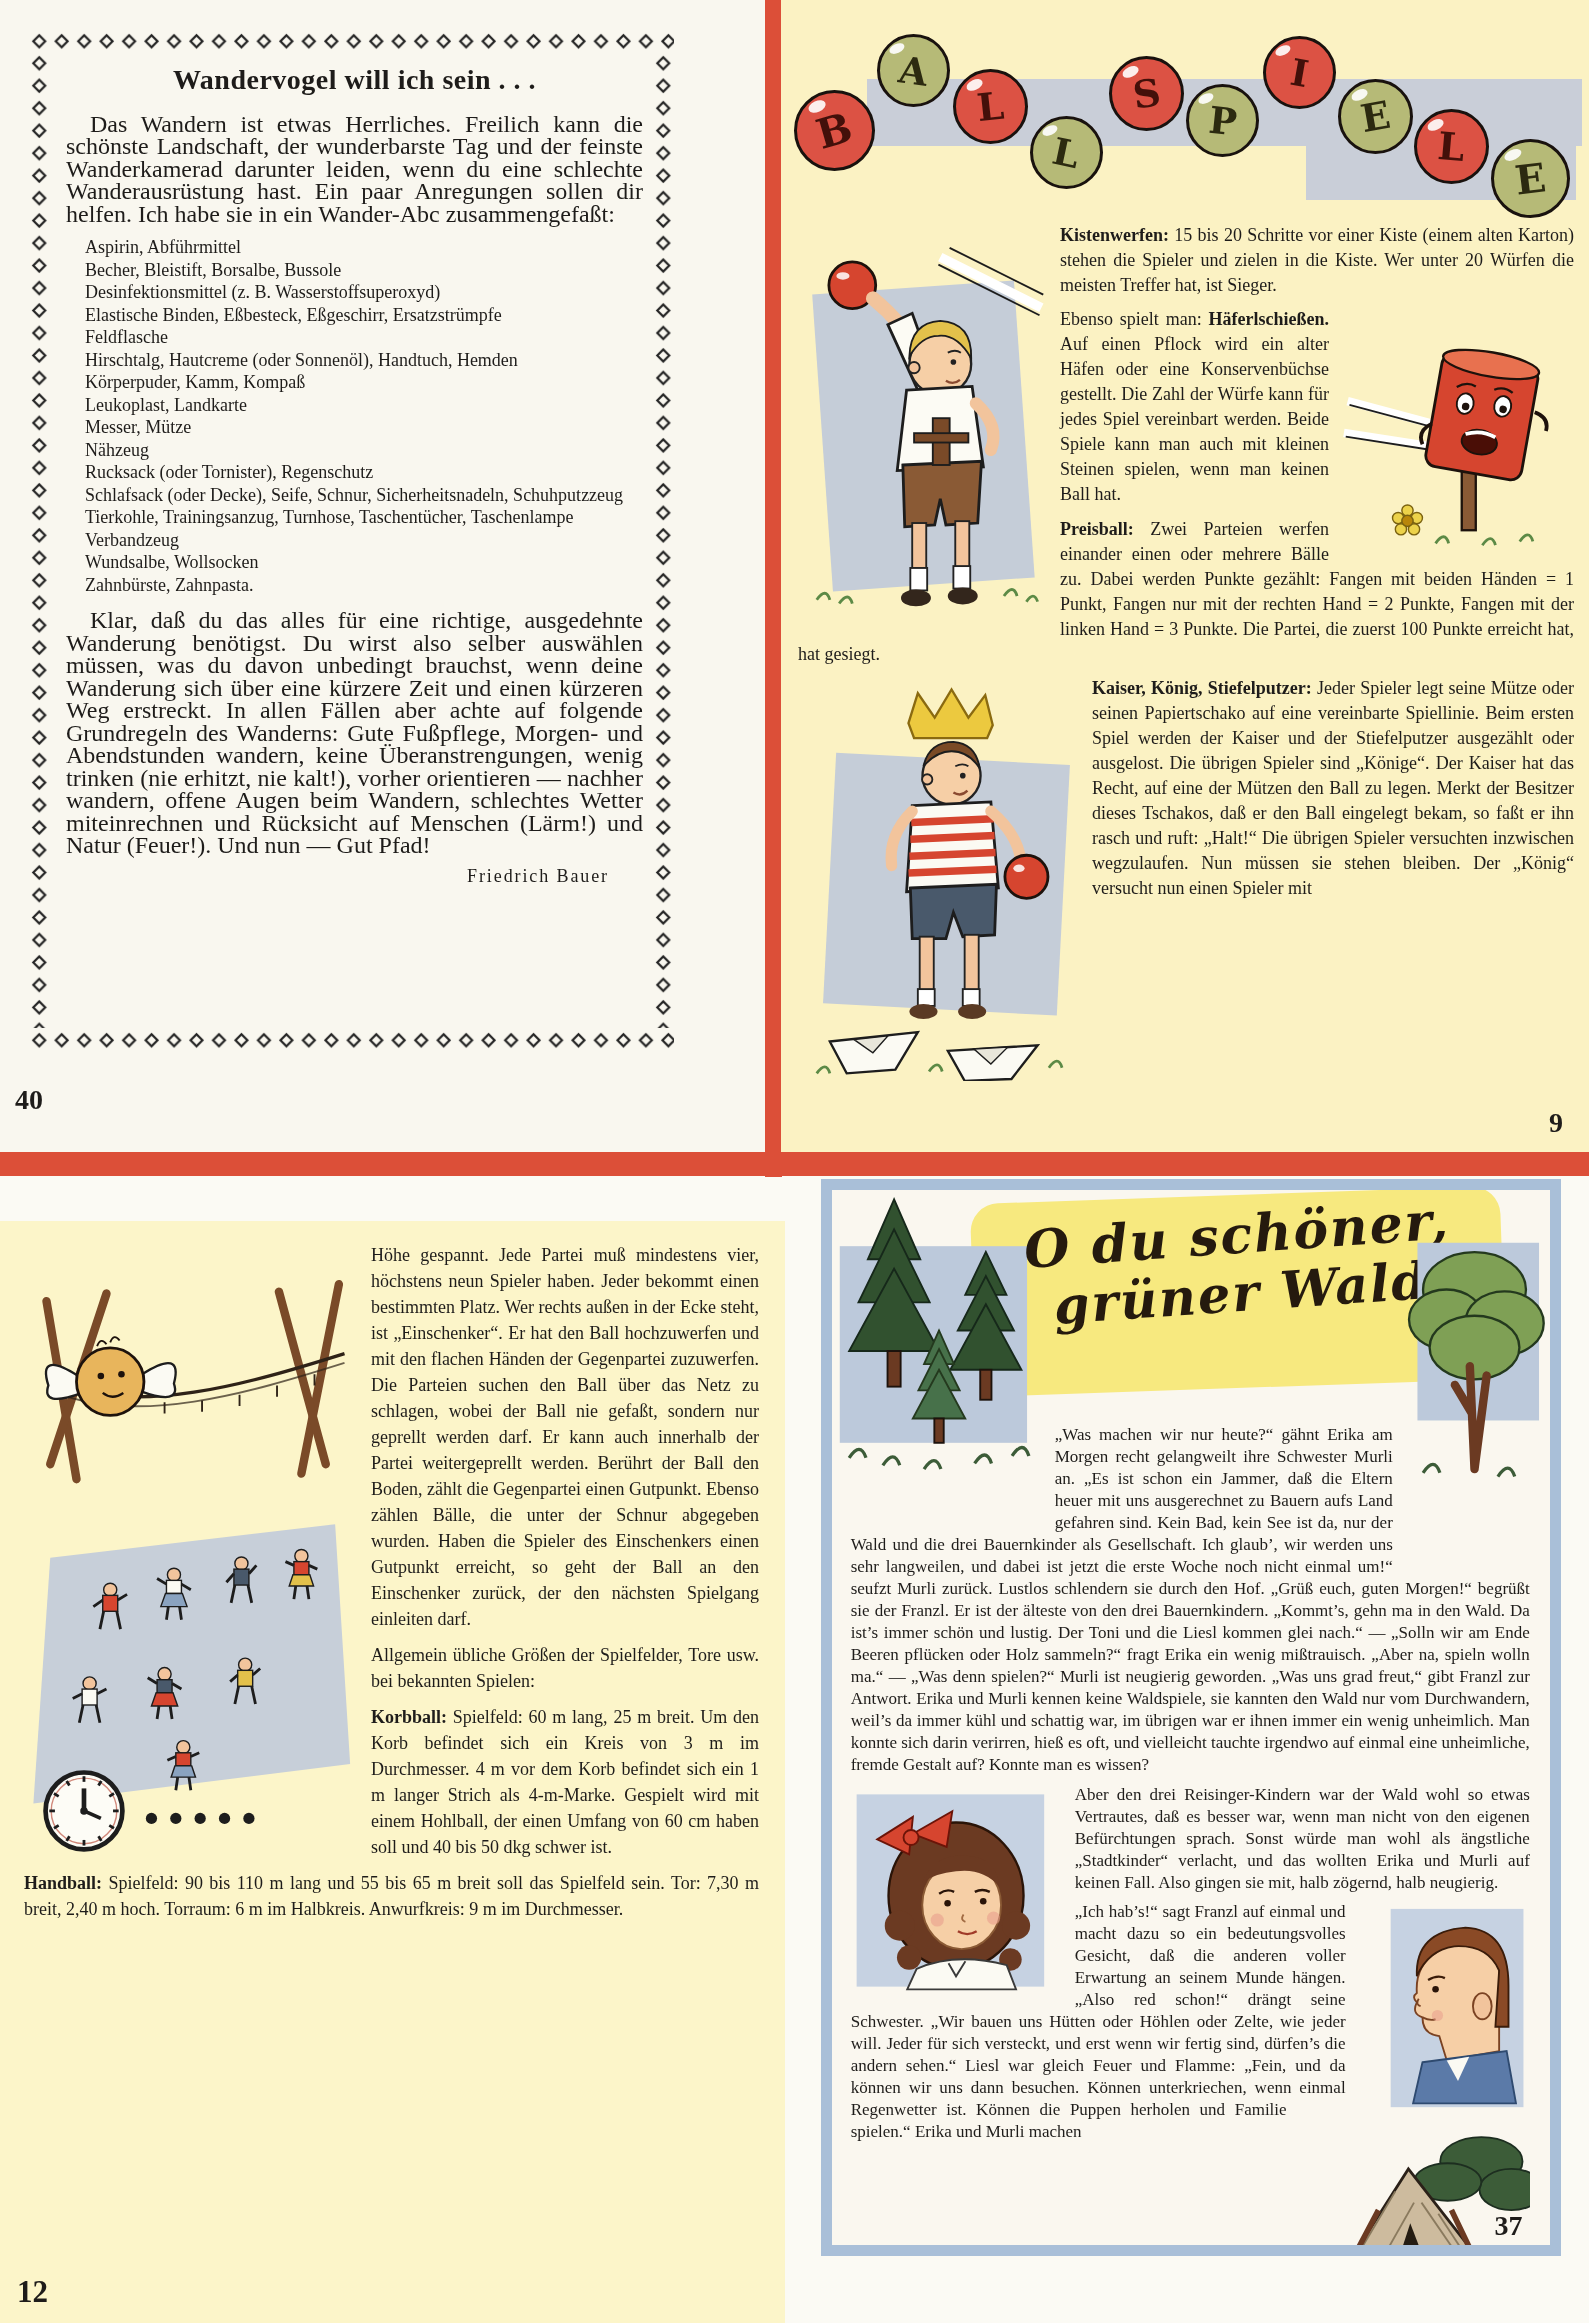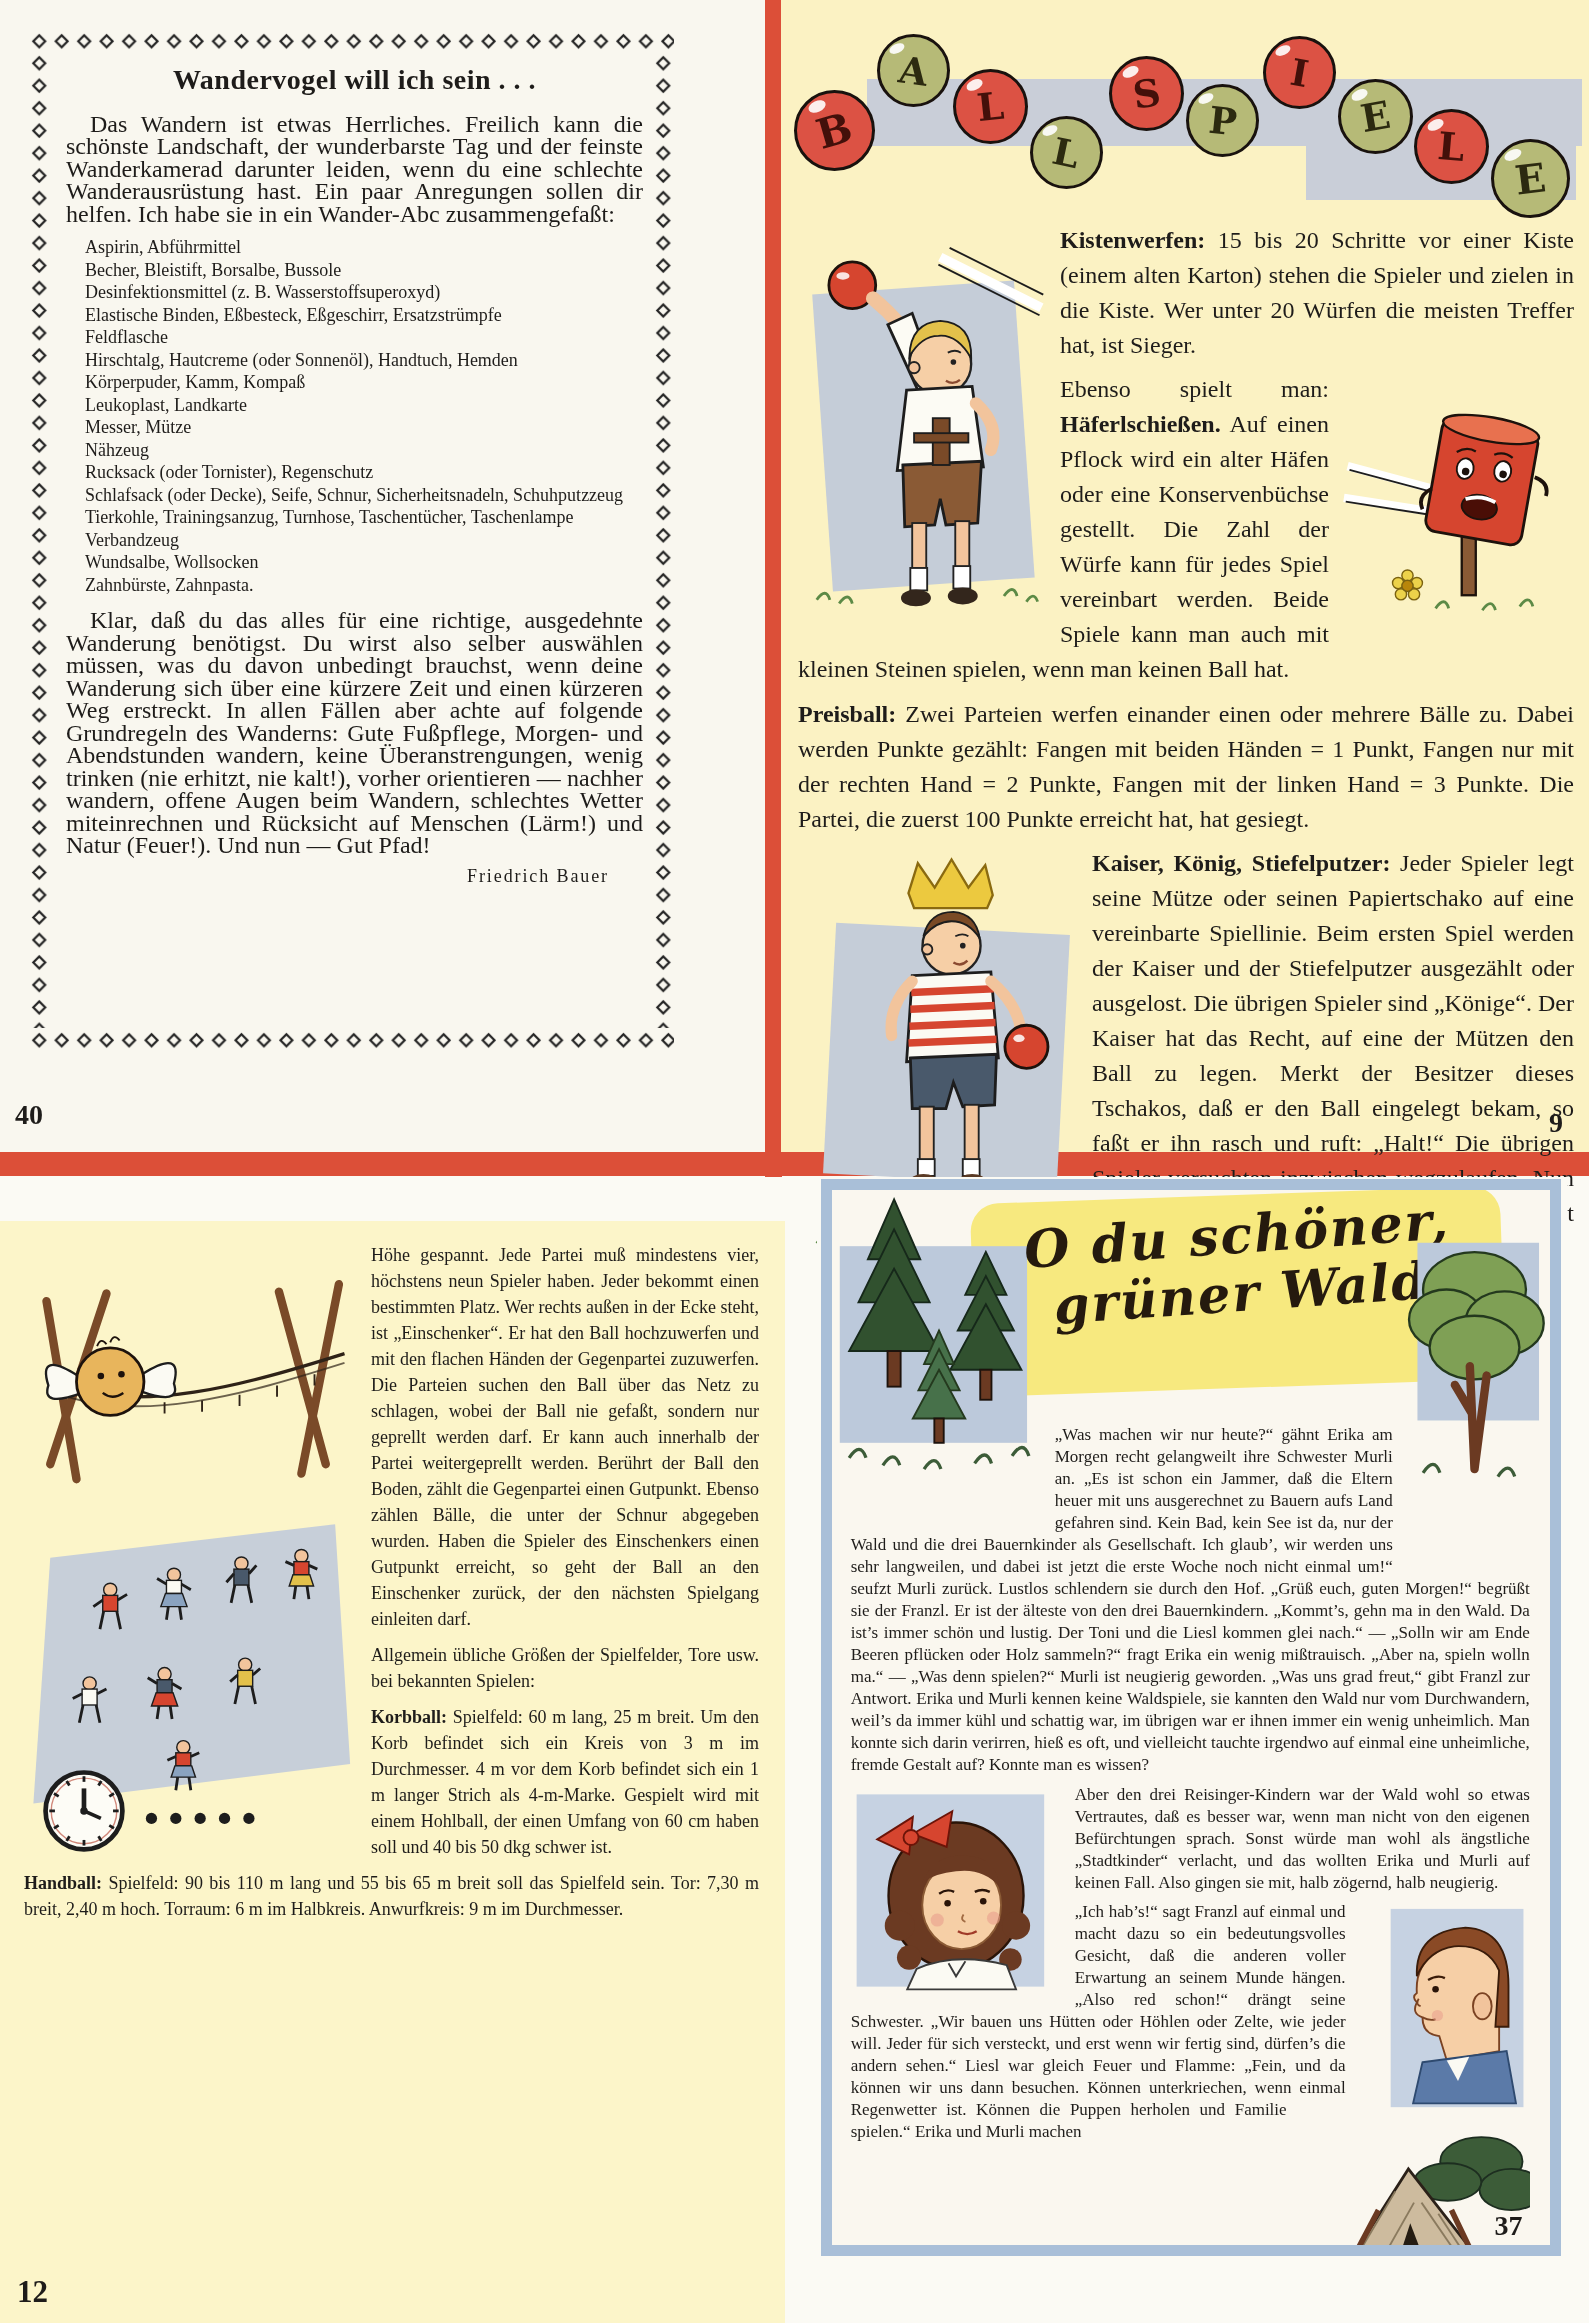--- a/index.html
+++ b/index.html
@@ -17,21 +17,21 @@
   
   .p40content{position:absolute;left:66px;top:56px;width:577px;}
   .t40{font-size:28px;font-weight:700;text-align:center;margin:7.5px 0 17px;letter-spacing:0.5px;}
   .p40content p{font-size:24px;line-height:22.5px;text-align:justify;margin:0;}
   .p40content p.intro{text-indent:24px;}
   ul.abc{list-style:none;margin:11.2px 0 0;padding:0 0 0 19px;}
   ul.abc li{font-size:18px;line-height:22.5px;padding-left:30px;text-indent:-30px;}
   p.closing{margin-top:13px;text-indent:24px;}
   .sig{margin-top:9.4px;text-align:right;padding-right:34px;font-size:18px;letter-spacing:1.9px;}
   .pgnum{font-weight:700;position:absolute;}
-  .pg40{left:15px;bottom:21px;font-size:28px;}
+  .pg40{left:15px;bottom:36px;font-size:28px;}
   .pg9{right:26px;bottom:13px;font-size:28px;}
   .pg12{left:17px;bottom:28px;font-size:31px;}
   .pg37{right:28px;bottom:3.7px;font-size:28px;}
   
   .header9{position:relative;height:223px;}
   .graybar,.graybar2{position:absolute;background:#c9ced8;}
   .graybar{left:86px;top:79px;right:7.5px;height:67px;}
   .graybar2{left:525px;top:146px;width:270px;height:54px;}
   .ball{position:absolute;border-radius:50%;border:3.7px solid #19120e;display:flex;align-items:center;
         justify-content:center;font-weight:700;font-family:"DejaVu Serif",serif;box-sizing:border-box;}
@@ -43,21 +43,21 @@
   .b1{left:13px;top:90px;width:81px;height:81px;font-size:41px;}  .b1 span{transform:rotate(-16deg);}
   .b2{left:96px;top:34px;width:73px;height:73px;font-size:37px;} .b2 span{transform:rotate(8deg);}
   .b3{left:172px;top:69px;width:75px;height:75px;font-size:38px;} .b3 span{transform:rotate(-6deg);}
   .b4{left:249px;top:116px;width:73px;height:73px;font-size:37px;}.b4 span{transform:rotate(12deg);}
   .b5{left:328px;top:56px;width:75px;height:75px;font-size:38px;} .b5 span{transform:rotate(-8deg);}
   .b6{left:405px;top:84px;width:73px;height:73px;font-size:37px;} .b6 span{transform:rotate(6deg);}
   .b7{left:482px;top:36px;width:73px;height:73px;font-size:37px;} .b7 span{transform:rotate(10deg);}
   .b8{left:557px;top:79px;width:75px;height:75px;font-size:38px;} .b8 span{transform:rotate(-10deg);}
   .b9{left:633px;top:109px;width:75px;height:75px;font-size:38px;}.b9 span{transform:rotate(5deg);}
   .b10{left:710px;top:139px;width:79px;height:79px;font-size:40px;}.b10 span{transform:rotate(-7deg);}
-  .body9{padding:0 15px 0 17px;font-size:24px;line-height:35px;text-align:justify;}
+  .body9{padding:0 15px 0 17px;font-size:18px;line-height:25px;text-align:justify;}
   .body9 p{margin:0 0 9.4px;}
   .illo-boy{float:left;width:249px;height:392px;margin:1.9px 13px 7.5px 0;}
   .illo-can{float:right;width:232px;height:242px;margin:3.7px 0 7.5px 13px;}
   .illo-crown{float:left;width:279px;height:401px;margin:3.7px 15px 3.7px 0;}
   
   .body12{padding:20.6px 26px 0 24px;font-size:18px;line-height:26px;text-align:justify;}
   .body12 p{margin:0 0 10.3px;}
   .illo-net{float:left;width:328px;height:611px;margin:1.9px 19px 3.7px 0;}
   
   .frame37{position:absolute;left:3.7px;top:1.9px;right:5.6px;bottom:5.6px;border:11.2px solid #a9bfd8;

